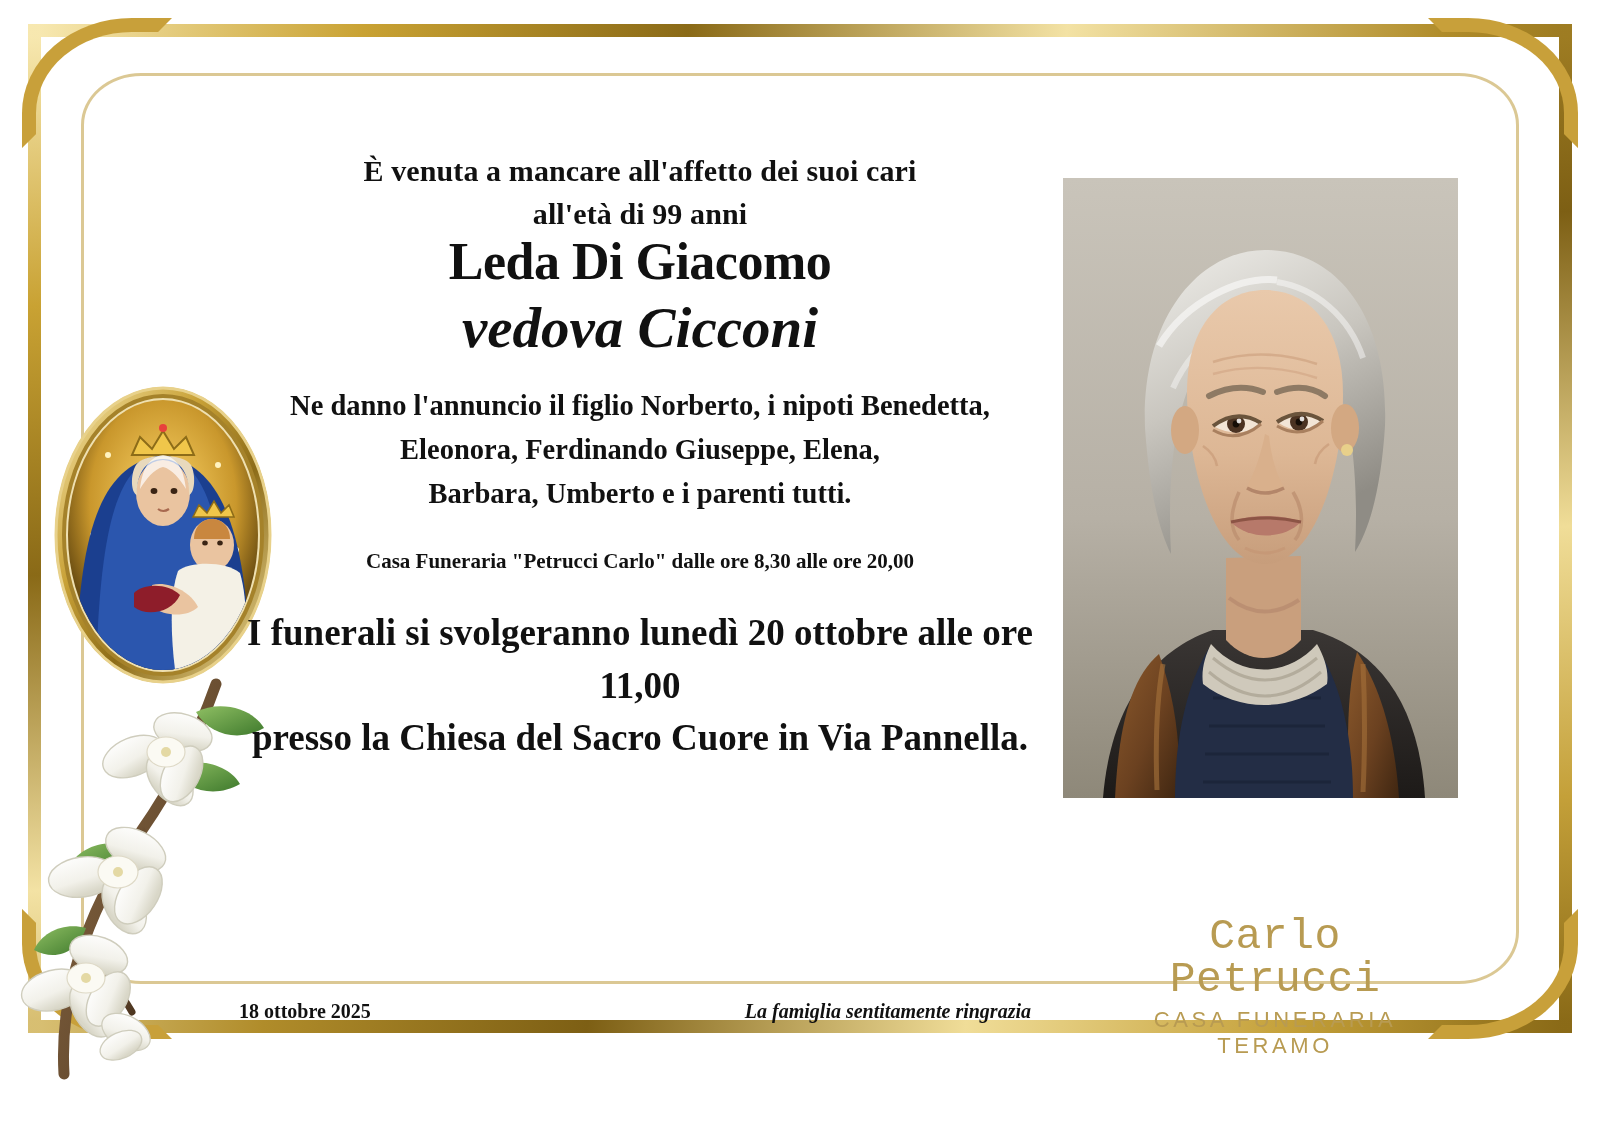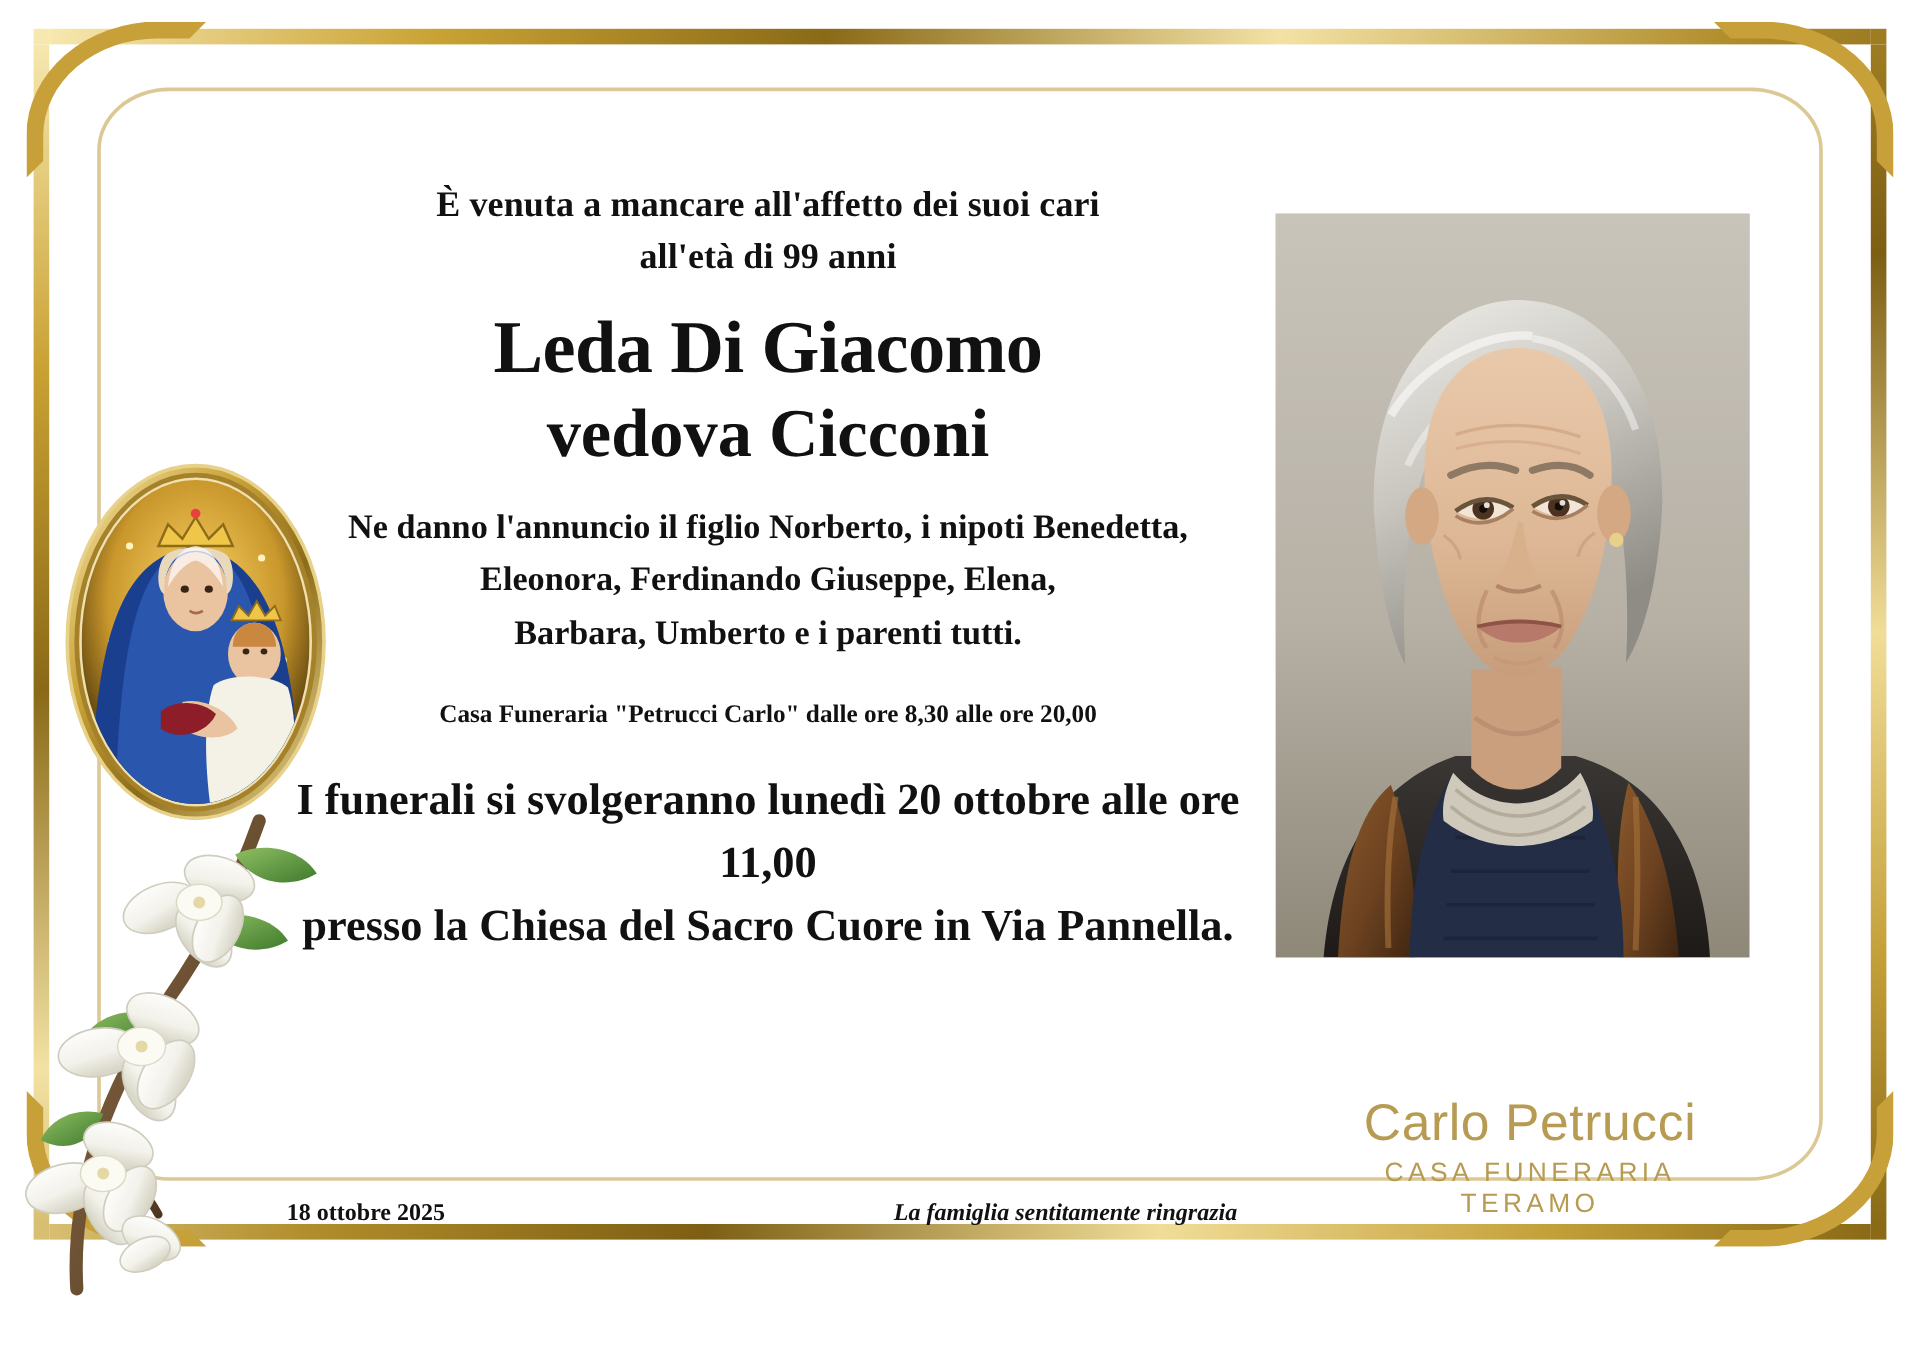--- a/index.html
+++ b/index.html
@@ -90,32 +90,32 @@
   }
 
   .intro {
     font-size: 30px;
     font-weight: 700;
     line-height: 1.42;
     letter-spacing: 0.1px;
   }
 
   .name {
-    margin-top: 24px;
-    font-size: 62px;
+    font-size: 52px;
     font-weight: 700;
     line-height: 1.02;
     letter-spacing: -0.5px;
   }
 
   .widow {
     margin-top: 10px;
     font-size: 57px;
     font-weight: 700;
     line-height: 1.05;
+    font-style: italic;
   }
 
   .announce {
     margin-top: 26px;
     font-size: 28.5px;
     font-weight: 700;
     line-height: 1.55;
   }
 
   .home-info {
@@ -162,21 +162,21 @@
   
   .logo {
     position: absolute;
     left: 1110px;
     top: 915px;
     width: 330px;
     text-align: center;
     color: #b89b52;
   }
   .logo-name {
-    font-family: Liberation Sans, sans-serif;
+    font-family: Liberation Mono, monospace;
     font-size: 43px;
     letter-spacing: 0.5px;
     line-height: 1;
   }
   .logo-sub {
     margin-top: 6px;
     font-family: "Liberation Sans", sans-serif;
     font-size: 22px;
     letter-spacing: 3.6px;
     color: #b89b52;

